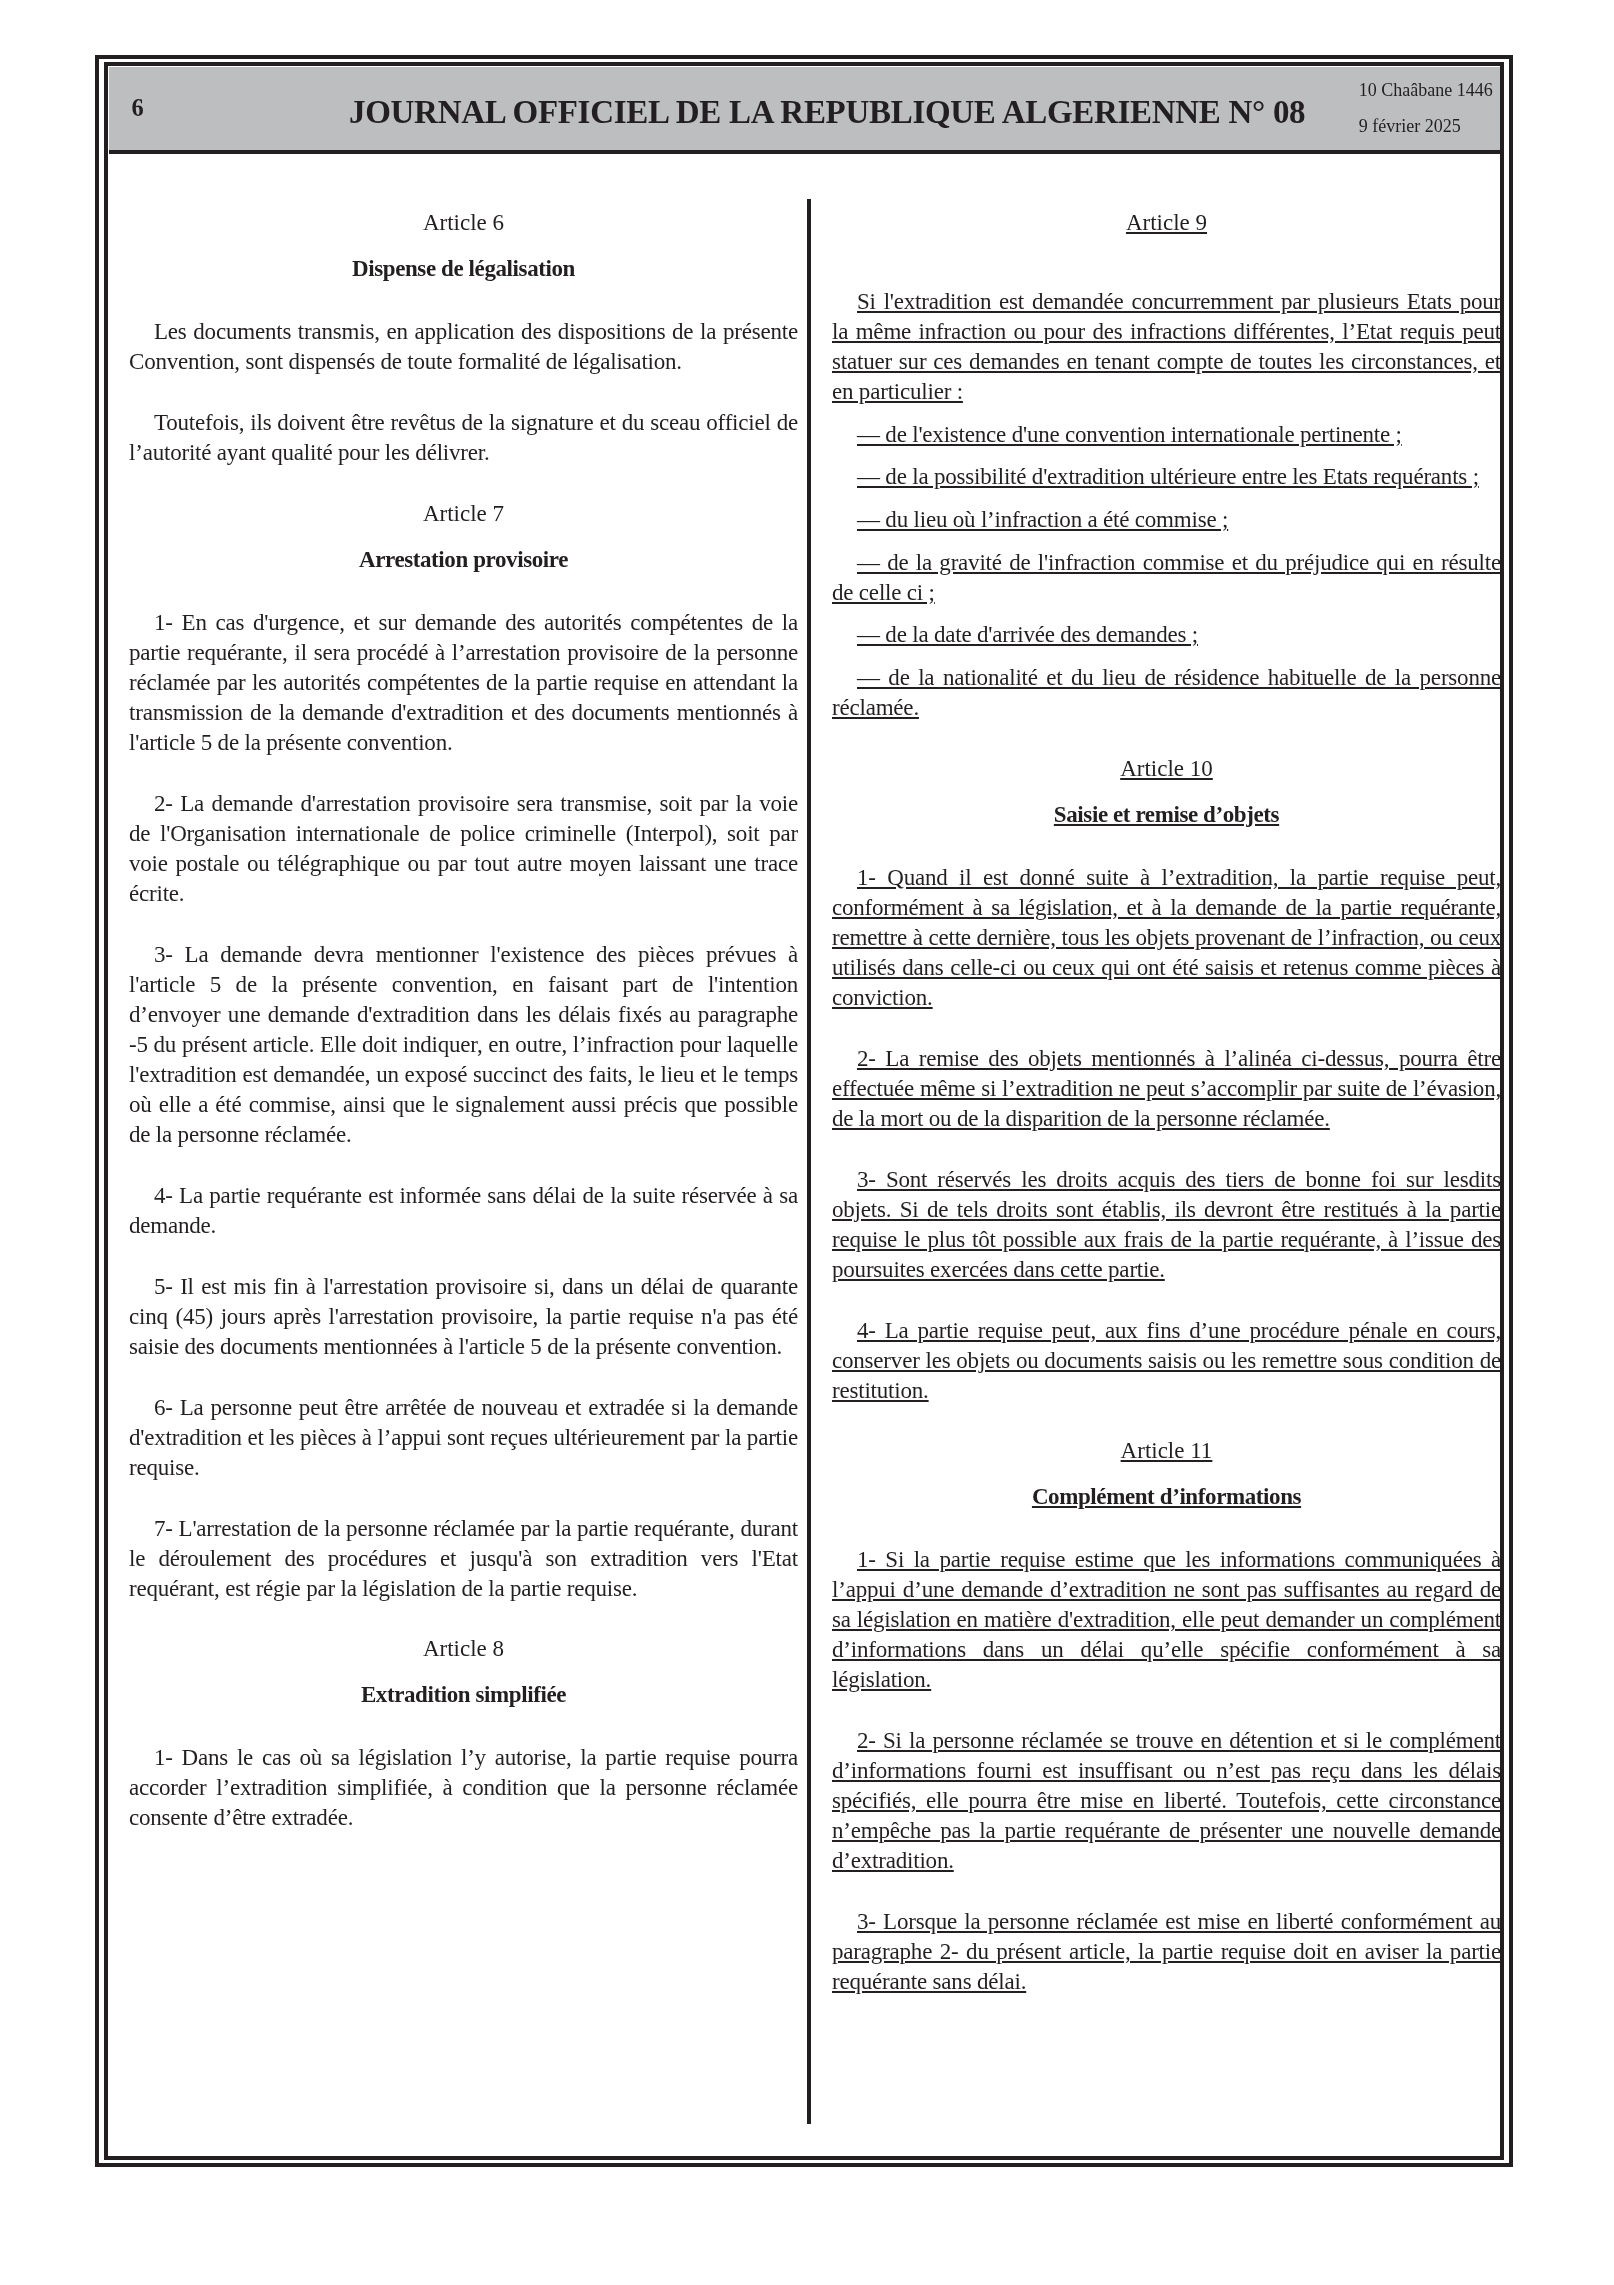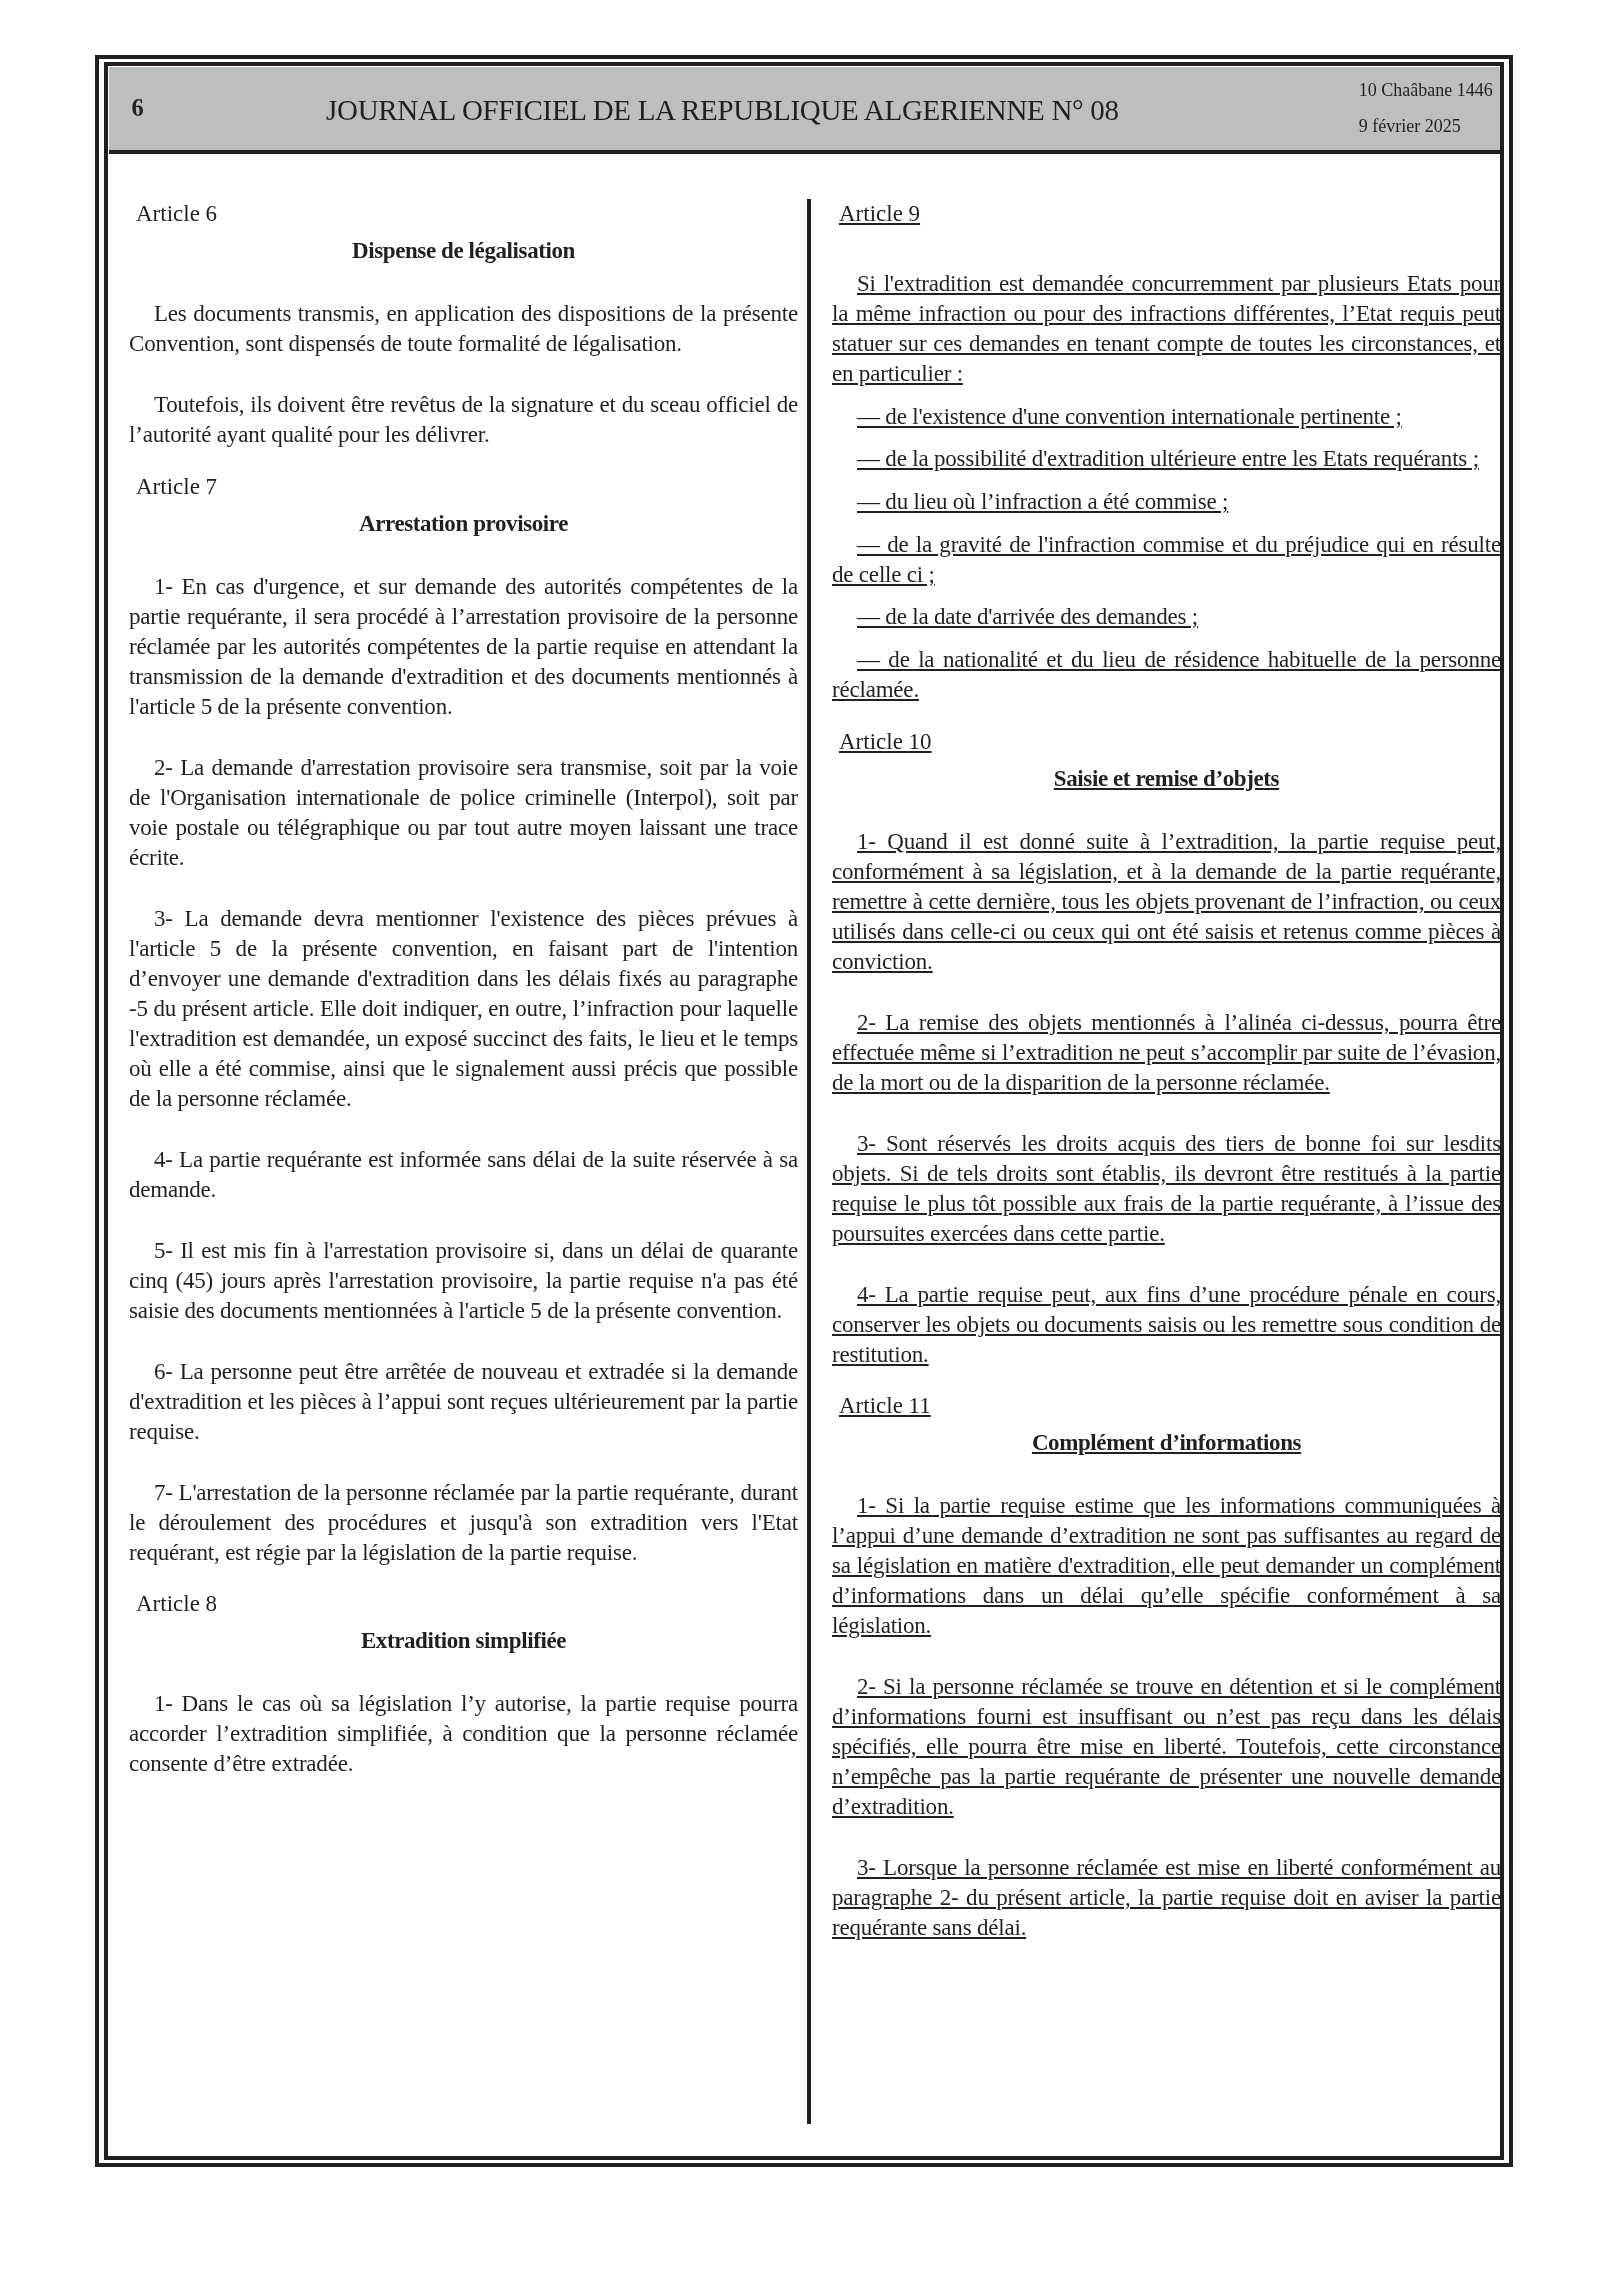--- a/index.html
+++ b/index.html
@@ -3,30 +3,30 @@
 <meta charset="utf-8">
 <style>
   html, body { margin: 0; padding: 0; background: #ffffff; }
   body { width: 1615px; height: 2285px; position: relative; overflow: hidden; font-family: "Liberation Serif", "DejaVu Serif", serif; color: #231f20; }
 
   .outer-frame { position: absolute; left: 95px; top: 55px; width: 1418px; height: 2112px; border: 4.5px solid #231f20; box-sizing: border-box; }
   .inner-frame { position: absolute; left: 104px; top: 62px; width: 1400px; height: 2098px; border: 4.5px solid #231f20; box-sizing: border-box; }
 
   .header { position: absolute; left: 109px; top: 67px; width: 1391px; height: 83px; background: #bdbec0; border-bottom: 4.5px solid #231f20; box-sizing: content-box; }
   .header .page-num { position: absolute; left: 22.6px; top: 27px; font-size: 24.4px; font-weight: bold; }
-  .header .journal-title { position: absolute; left: 217px; top: 27px; font-size: 29px; font-weight: normal; letter-spacing: -0.3px; }
+  .header .journal-title { position: absolute; left: 240px; top: 27px; font-size: 33px; font-weight: bold; letter-spacing: -0.3px; }
   .header .dates { position: absolute; right: 7.2px; top: 4.5px; text-align: left; font-size: 18px; font-weight: normal; line-height: 36px; }
 
   .col { position: absolute; top: 192px; width: 669px; font-size: 23px; line-height: 30px; }
   .col.left { left: 129px; }
   .col.right { left: 832px; text-decoration: underline; }
 
   .divider { position: absolute; left: 807px; top: 199px; width: 3.6px; height: 1925px; background: #231f20; }
 
-  .art-num { text-align: left; margin: 7px; line-height: 30px; }
+  .art-num { text-align: center; margin: 16px; line-height: 30px; }
   .art-title { text-align: center; font-weight: bold; margin: 6.3px 0 0 0; line-height: 30px; letter-spacing: -0.4px; }
   .para { text-align: justify; text-indent: 25px; margin: 0; letter-spacing: -0.2px; }
   .gap-after-title { height: 33px; }
   .gap-para { height: 31px; }
   .gap-item { height: 12.7px; }
   .gap-article { height: 14.5px; }
 </style>
 </head>
 <body>
 

